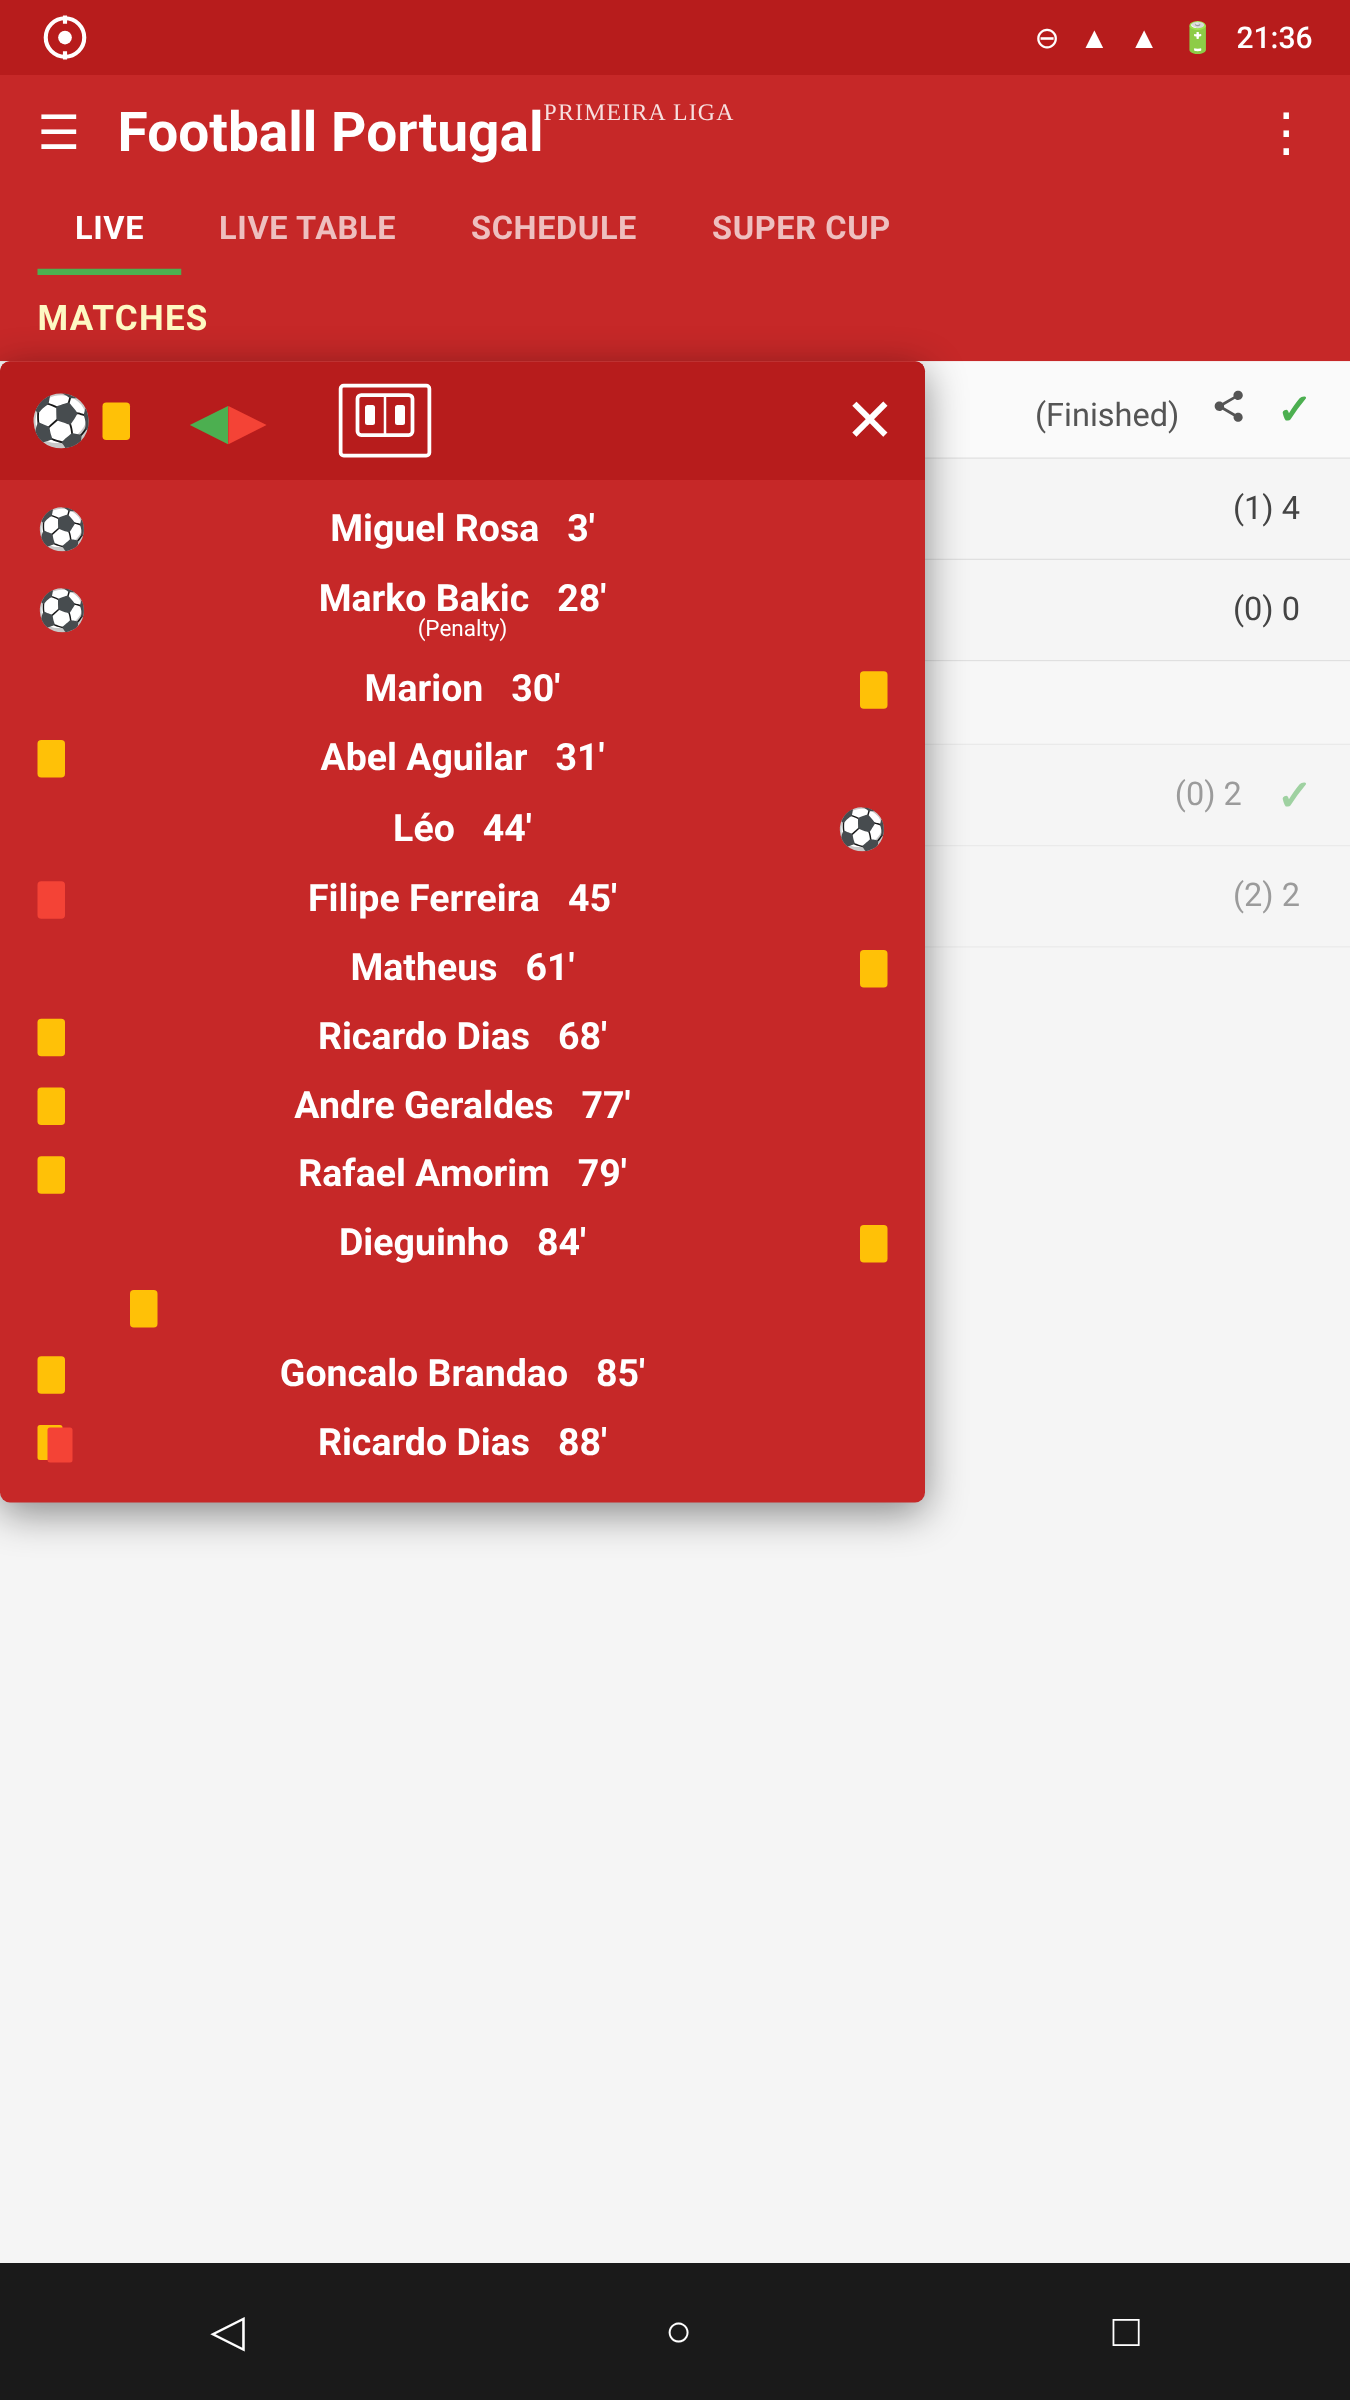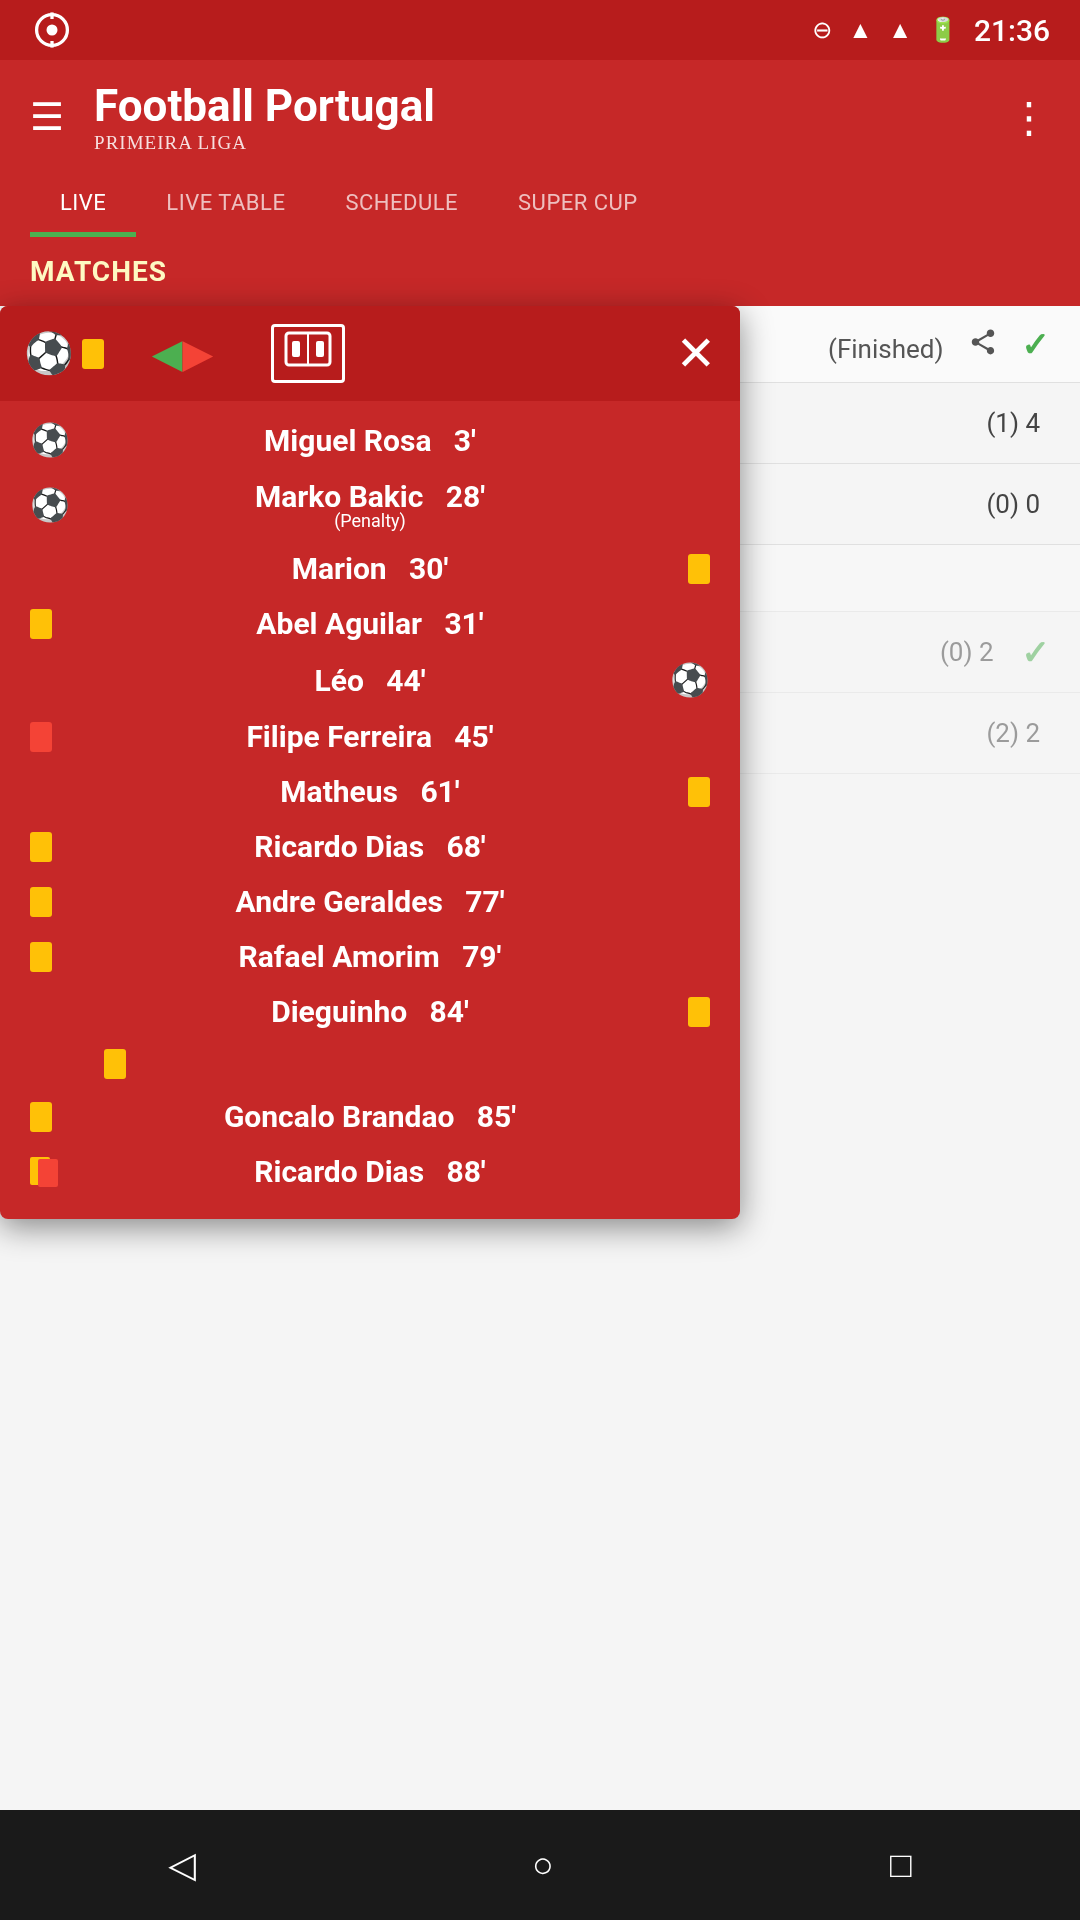--- a/index.html
+++ b/index.html
@@ -33,34 +33,34 @@
       color: white;
     }
     .header-top {
       display: flex;
       align-items: center;
       justify-content: space-between;
       margin-bottom: 10px;
     }
     .header-left { display: flex; align-items: center; gap: 30px; }
     .hamburger-icon { font-size: 38px; cursor: pointer; }
-    .header-title-block { display: flex; flex-direction: column; }
+    .header-title-block { display: flex; flex-direction: row; }
     .header-title { font-size: 44px; font-weight: 700; color: white; }
     .header-subtitle { font-size: 19px; color: rgba(255,255,255,0.85); letter-spacing: 1px; font-family: Liberation Serif, serif; }
     .more-icon { font-size: 42px; color: white; cursor: pointer; }
 
     
     .tabs {
       display: flex;
       margin-top: 14px;
     }
     .tab {
       padding: 22px 30px;
-      font-size: 22px;
-      font-weight: 400;
+      font-size: 26px;
+      font-weight: 700;
       color: rgba(255,255,255,0.7);
       cursor: pointer;
       letter-spacing: 0.5px;
       position: relative;
     }
     .tab.active {
       color: white;
     }
     .tab.active::after {
       content: '';
@@ -289,21 +289,21 @@
       <circle cx="20" cy="20" r="5" fill="white"></circle>
       <line x1="20" y1="4" x2="20" y2="10" stroke="white" stroke-width="3"></line>
       <line x1="20" y1="30" x2="20" y2="36" stroke="white" stroke-width="3"></line>
     </svg>
   </div>
   <div class="status-bar-right">
     <span style="font-size:24px;">⊖</span>
     <span style="font-size:24px;">▲</span>
     <span style="font-size:24px;">▲</span>
     <span style="font-size:24px;">🔋</span>
-    <span style="font-size:30px; font-weight:500;">21:36</span>
+    <span style="font-size:24px; font-weight:500;">21:36</span>
   </div>
 </div>
 
 <div class="app-header">
   <div class="header-top">
     <div class="header-left">
       <span class="hamburger-icon">☰</span>
       <div class="header-title-block">
         <span class="header-title">Football Portugal</span>
         <span class="header-subtitle">PRIMEIRA LIGA</span>

